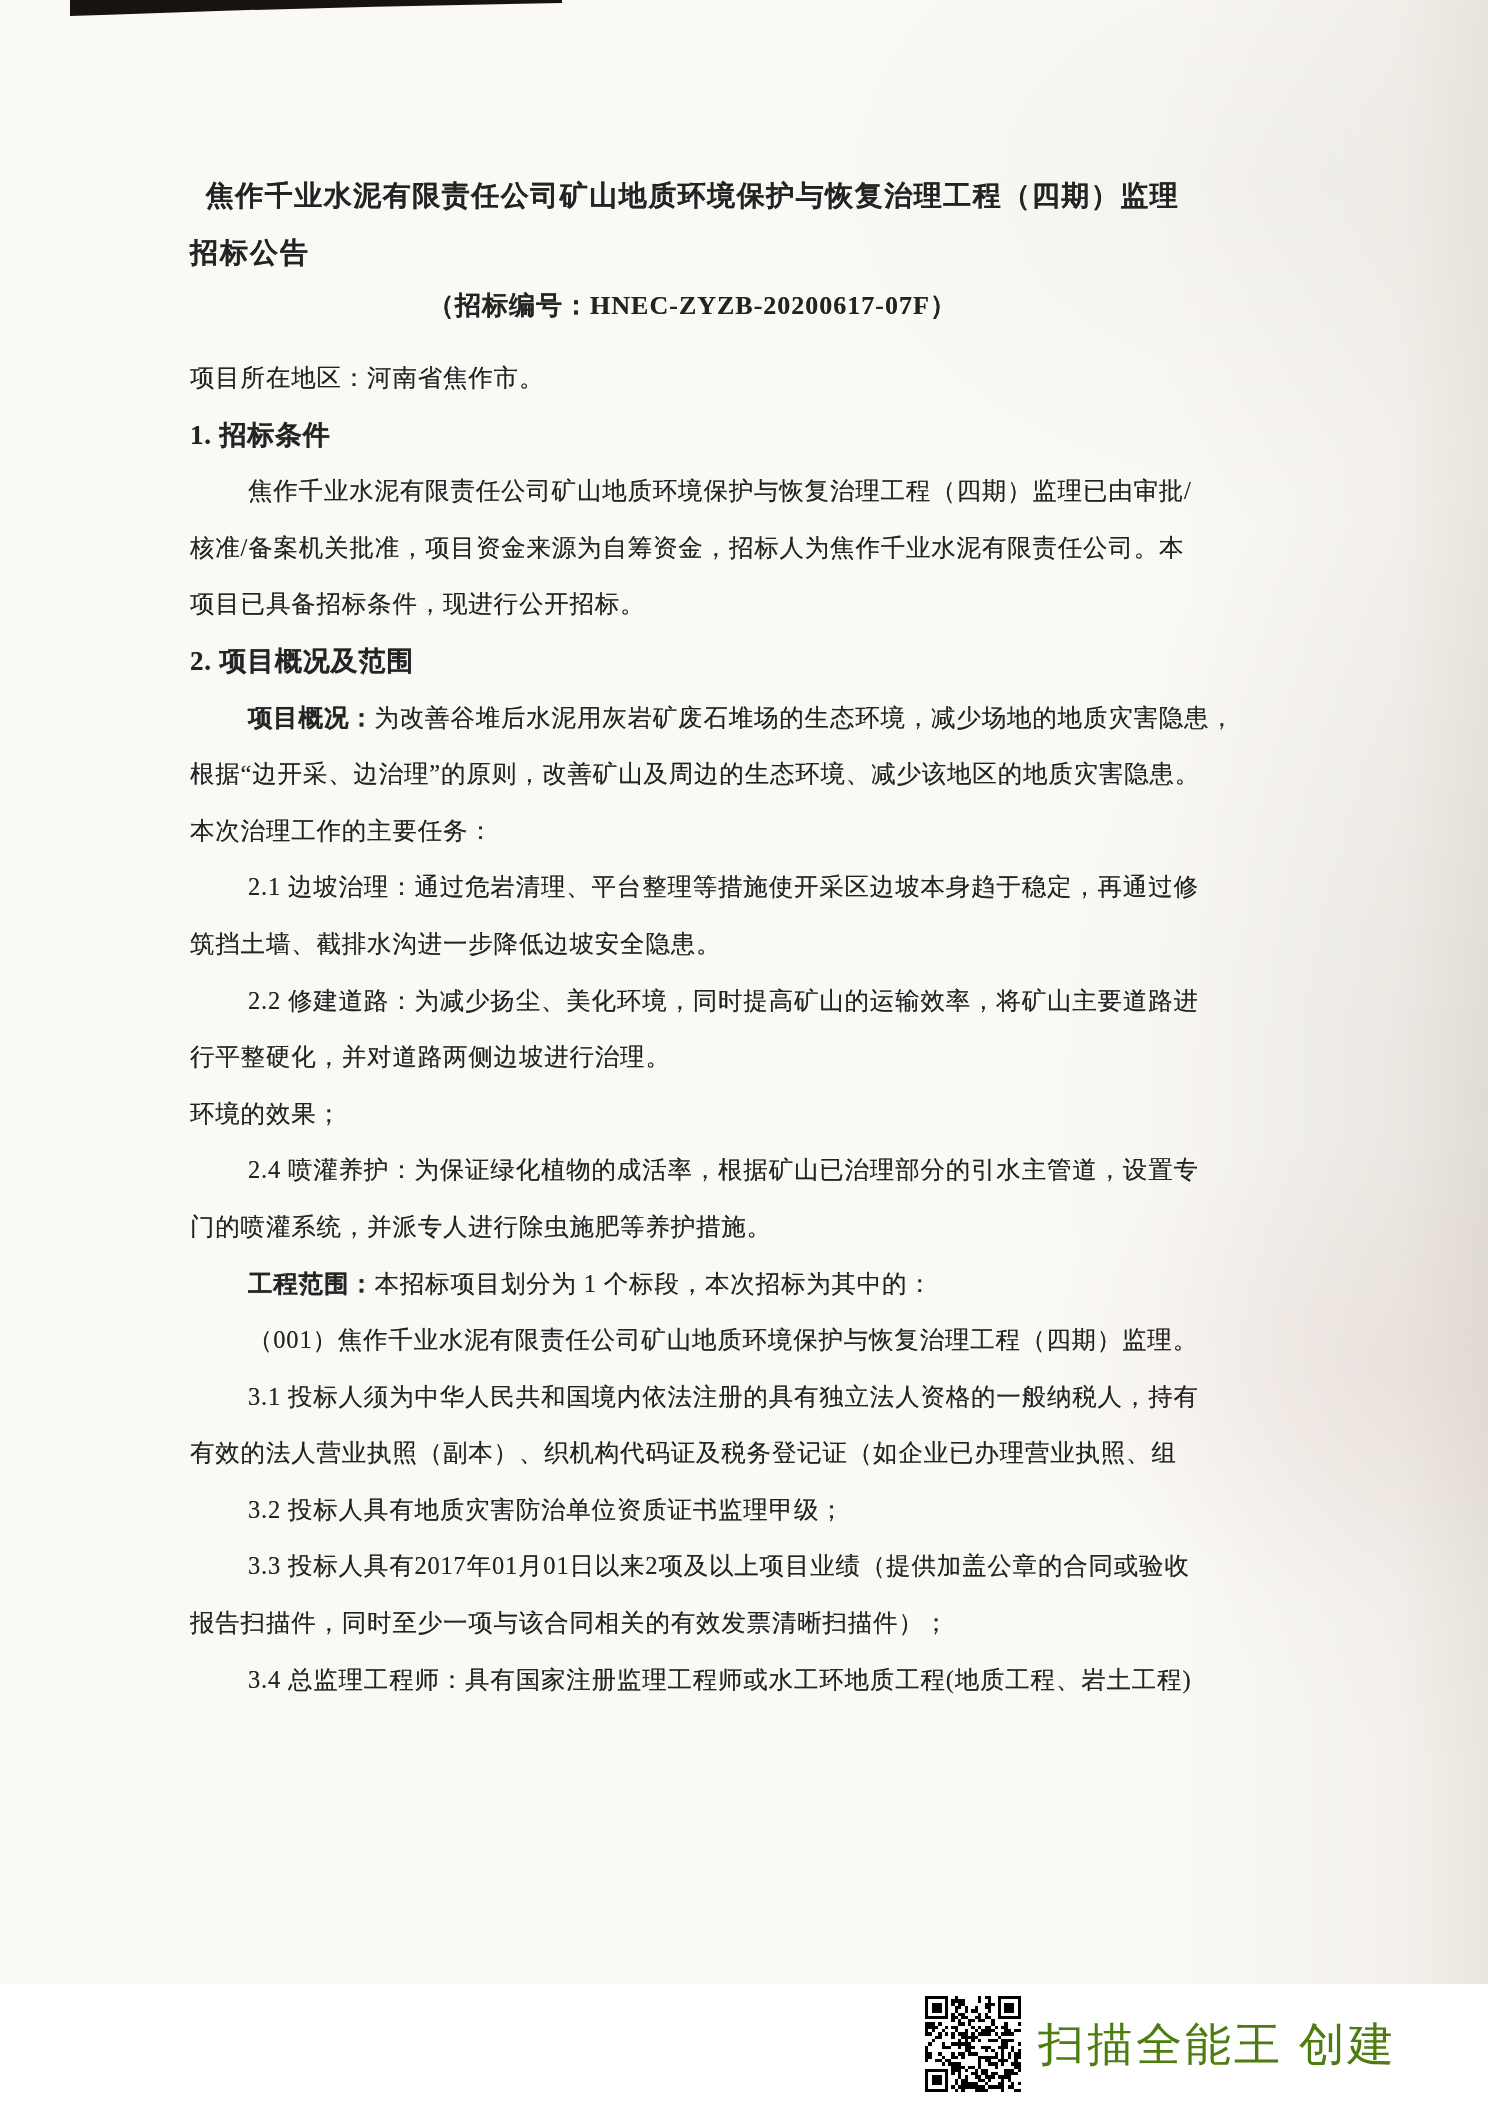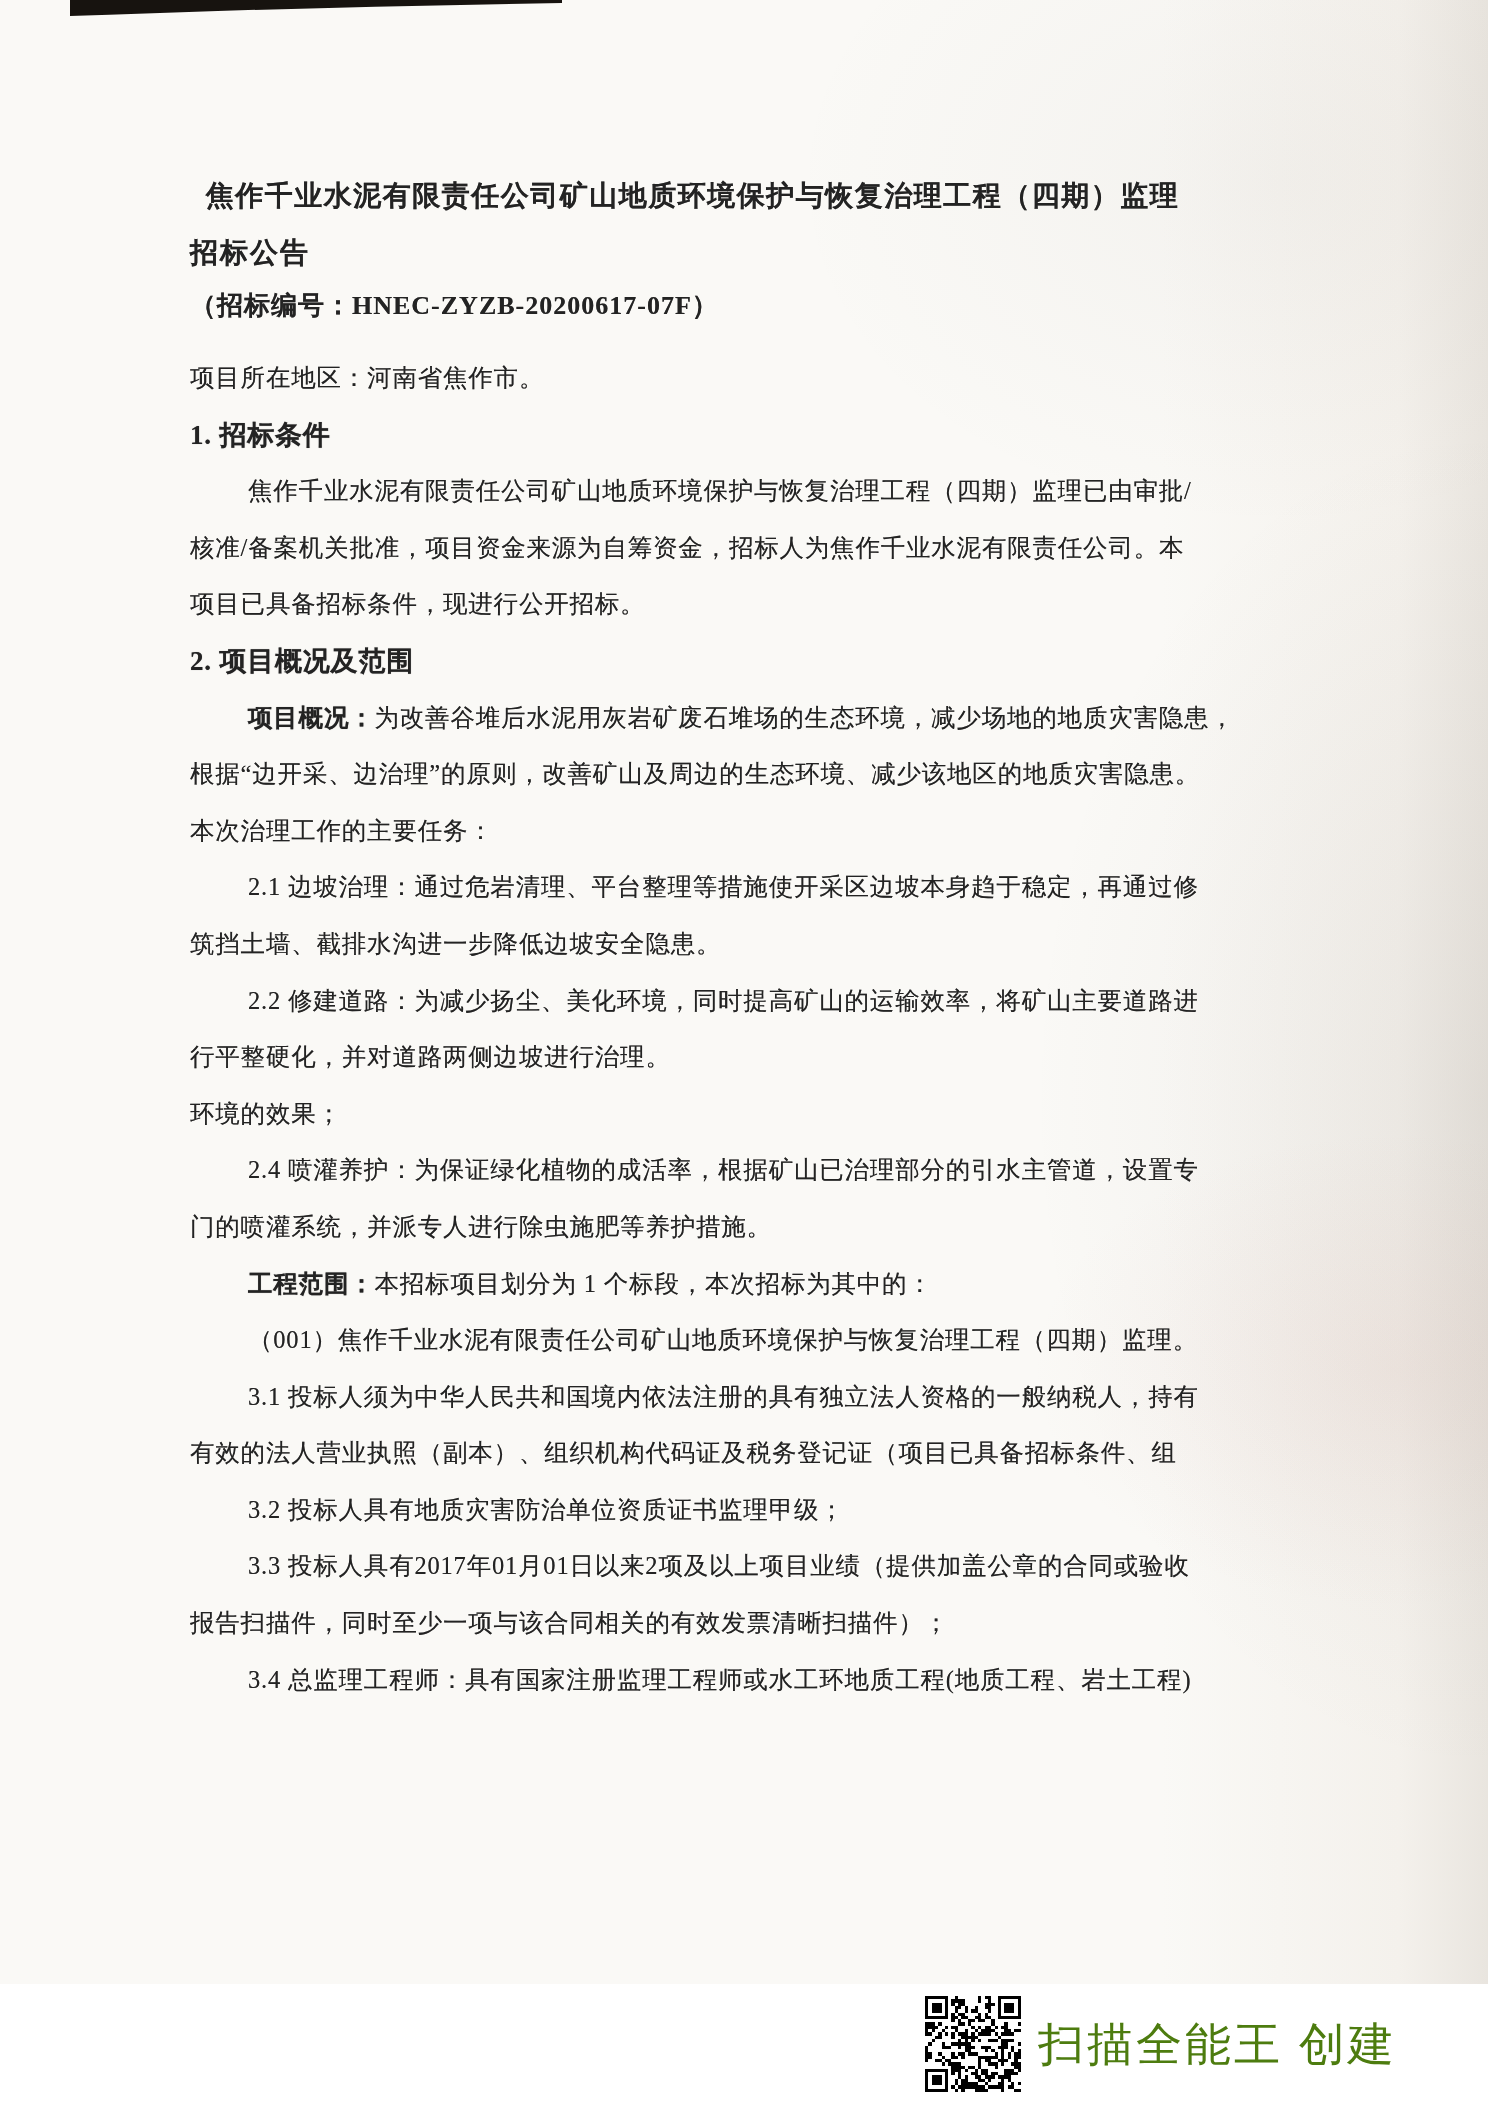--- a/index.html
+++ b/index.html
@@ -27,21 +27,21 @@
     padding-top:176px;
     font-size:28px;font-weight:700;text-align:center;
     letter-spacing:1.5px;line-height:40px;
     text-shadow:0 0 .6px rgba(0,0,0,.55);
   }
   .title2{
     margin-top:17px;font-size:28px;font-weight:700;
     letter-spacing:2px;line-height:40px;text-shadow:0 0 .6px rgba(0,0,0,.55);
   }
   .bidno{
-    margin-top:15px;font-size:26px;font-weight:700;text-align:left;
+    margin-top:15px;font-size:26px;font-weight:700;text-align:center;
     letter-spacing:1px;line-height:36px;text-shadow:0 0 .5px rgba(0,0,0,.5);
   }
   .content{margin-top:26px;font-size:24.5px;line-height:56.6px;letter-spacing:.8px;}
   .content .ln{white-space:nowrap;text-shadow:0 0 .4px rgba(0,0,0,.45);}
   .content .ln.indent{padding-left:58px;}
   .content .ln b{font-weight:700;text-shadow:0 0 .7px rgba(0,0,0,.6);}
   .content .ln.heading{font-weight:700;font-size:27px;text-shadow:0 0 .7px rgba(0,0,0,.6);}
   .footer{
     position:absolute;left:0;top:1984px;width:1488px;height:121px;
     background:#ffffff;
@@ -76,21 +76,21 @@
         <div class="ln indent">2.1 边坡治理：通过危岩清理、平台整理等措施使开采区边坡本身趋于稳定，再通过修</div>
         <div class="ln">筑挡土墙、截排水沟进一步降低边坡安全隐患。</div>
         <div class="ln indent">2.2 修建道路：为减少扬尘、美化环境，同时提高矿山的运输效率，将矿山主要道路进</div>
         <div class="ln">行平整硬化，并对道路两侧边坡进行治理。</div>
         <div class="ln">环境的效果；</div>
         <div class="ln indent">2.4 喷灌养护：为保证绿化植物的成活率，根据矿山已治理部分的引水主管道，设置专</div>
         <div class="ln">门的喷灌系统，并派专人进行除虫施肥等养护措施。</div>
         <div class="ln indent"><b>工程范围：</b>本招标项目划分为 1 个标段，本次招标为其中的：</div>
         <div class="ln indent">（001）焦作千业水泥有限责任公司矿山地质环境保护与恢复治理工程（四期）监理。</div>
         <div class="ln indent">3.1 投标人须为中华人民共和国境内依法注册的具有独立法人资格的一般纳税人，持有</div>
-        <div class="ln">有效的法人营业执照（副本）、组织机构代码证及税务登记证（项目已具备招标条件、组</div>
+        <div class="ln">有效的法人营业执照（副本）、织机构代码证及税务登记证（如企业已办理营业执照、组</div>
         <div class="ln indent">3.2 投标人具有地质灾害防治单位资质证书监理甲级；</div>
         <div class="ln indent">3.3 投标人具有2017年01月01日以来2项及以上项目业绩（提供加盖公章的合同或验收</div>
         <div class="ln">报告扫描件，同时至少一项与该合同相关的有效发票清晰扫描件）；</div>
         <div class="ln indent">3.4 总监理工程师：具有国家注册监理工程师或水工环地质工程(地质工程、岩土工程)</div>
       </div>
   </div>
 
   <div class="footer">
     <svg class="qr" id="qr" width="96" height="96" viewBox="0 0 29 29" shape-rendering="crispEdges">
         <rect x="9" y="0" width="1" height="1" fill="#000"></rect>

